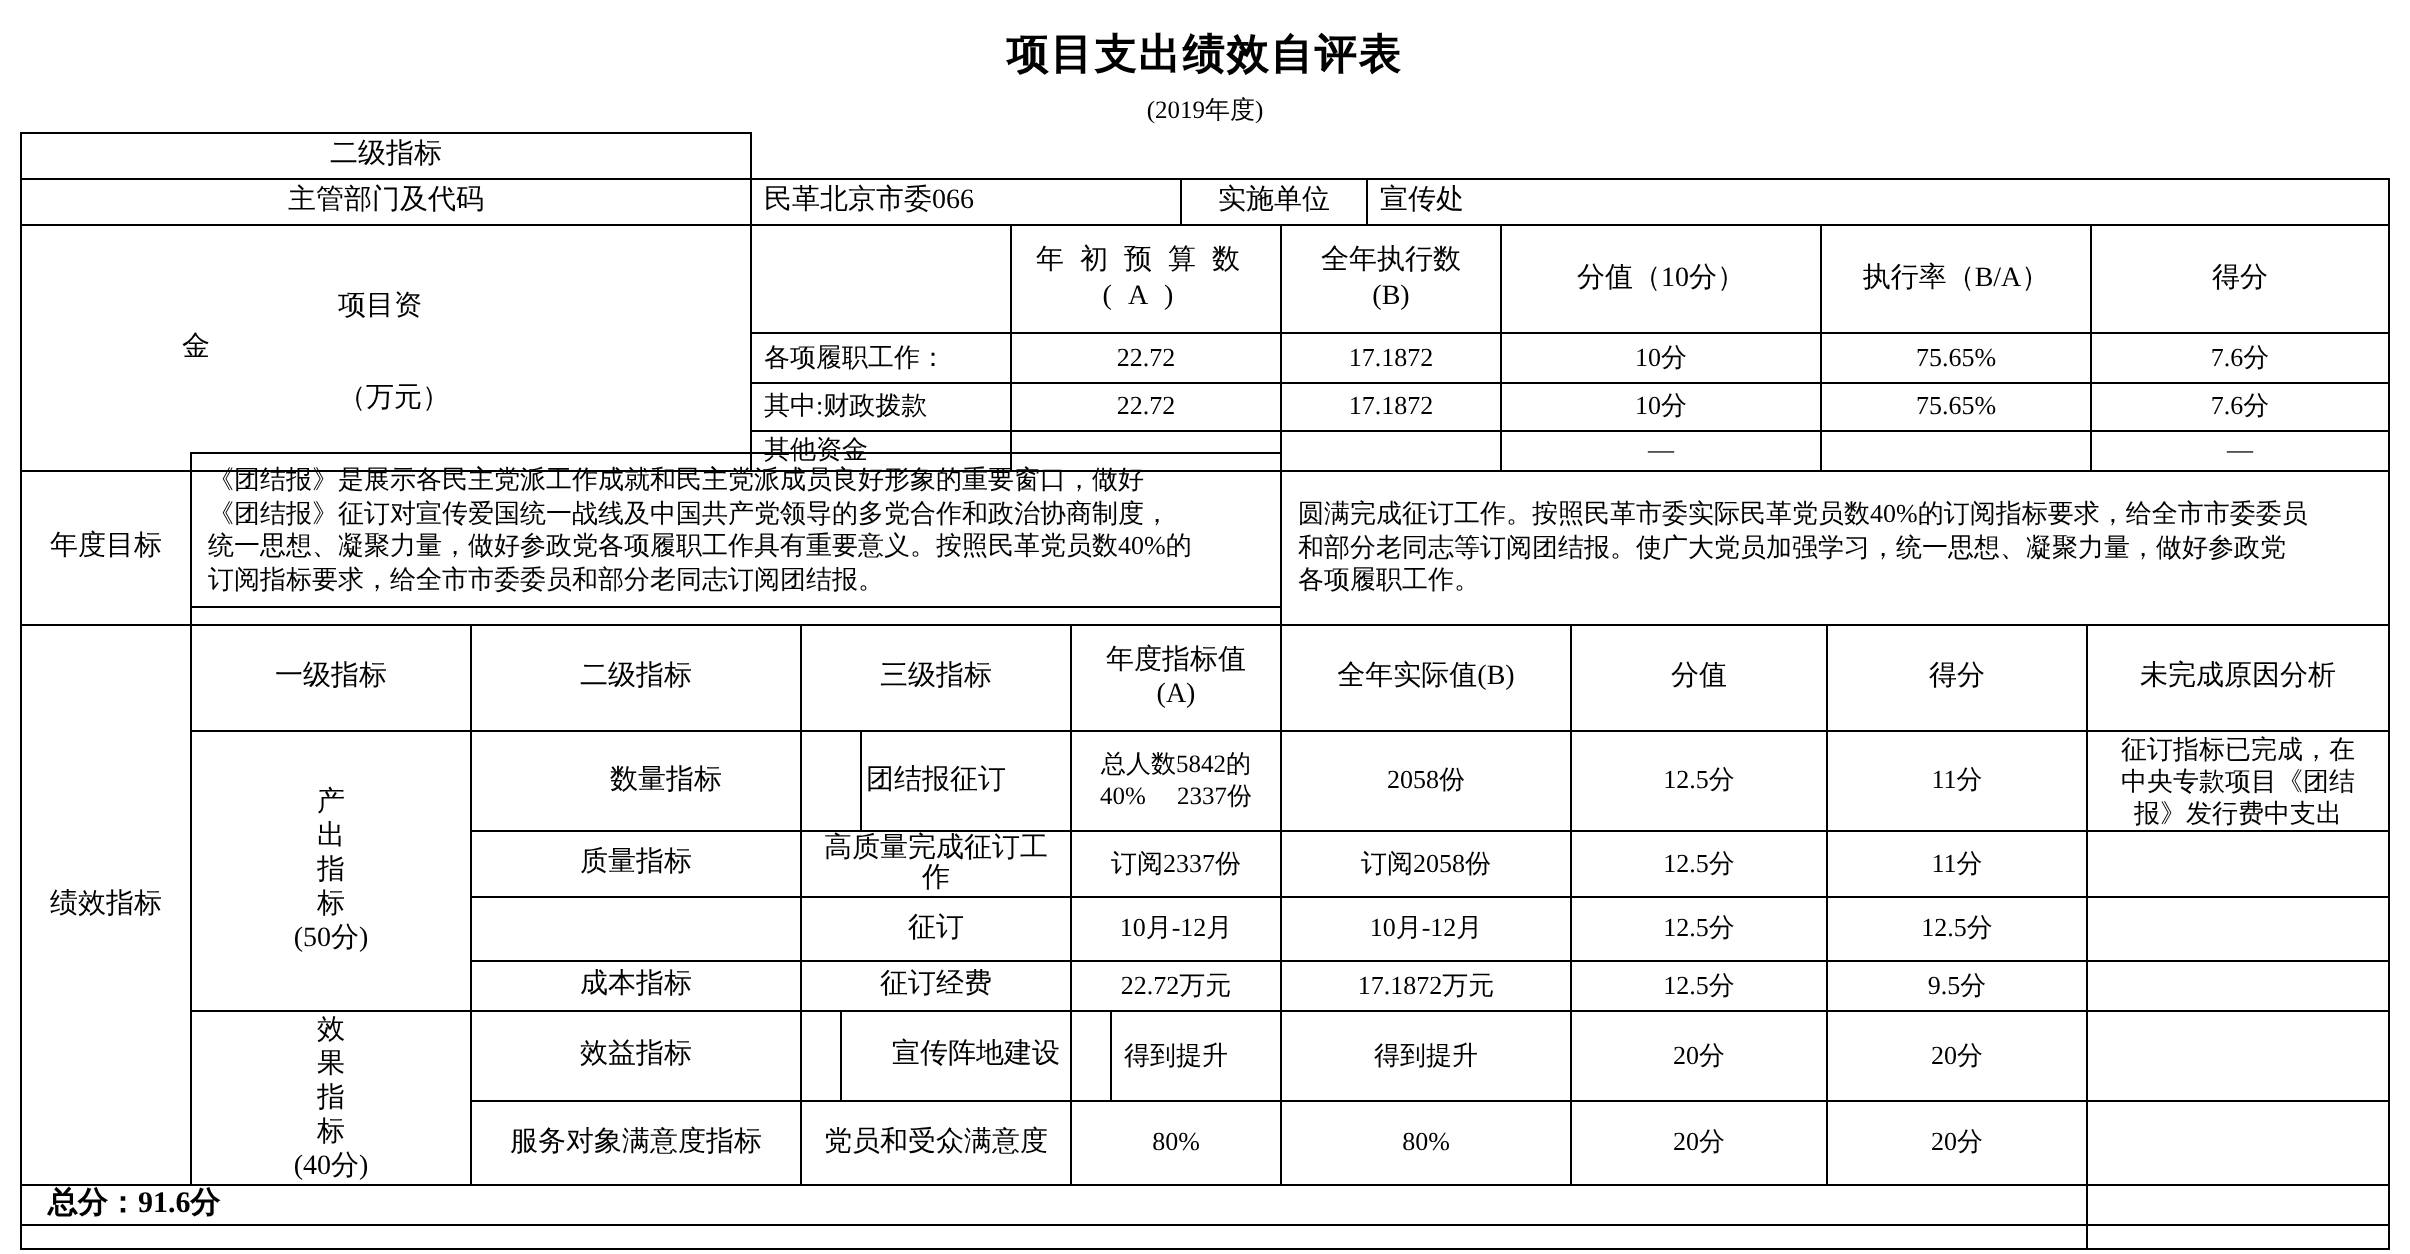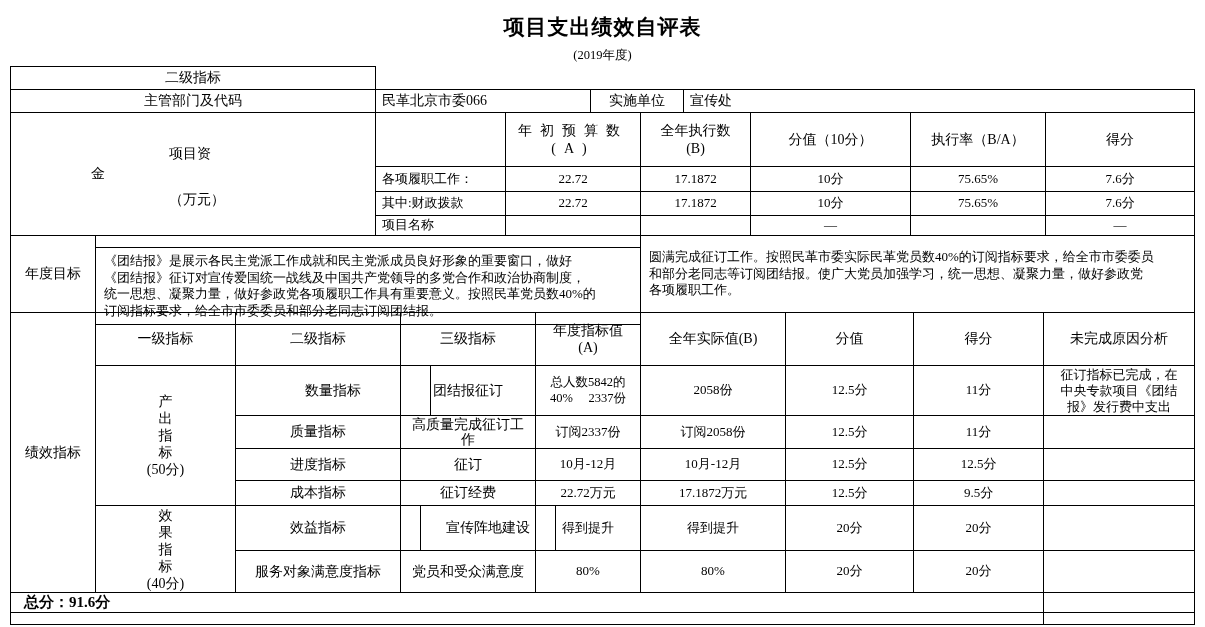--- a/index.html
+++ b/index.html
@@ -59,29 +59,29 @@
   <div class="cell sm" style="left:910px;top:166px;width:136px;height:26px;">75.65%</div>
   <div class="cell sm" style="left:1045px;top:166px;width:150px;height:26px;">7.6分</div>
 
   <div class="cell left sm" style="left:375px;top:191px;width:131px;height:25px;">其中:财政拨款</div>
   <div class="cell sm" style="left:505px;top:191px;width:136px;height:25px;">22.72</div>
   <div class="cell sm" style="left:640px;top:191px;width:111px;height:25px;">17.1872</div>
   <div class="cell sm" style="left:750px;top:191px;width:161px;height:25px;">10分</div>
   <div class="cell sm" style="left:910px;top:191px;width:136px;height:25px;">75.65%</div>
   <div class="cell sm" style="left:1045px;top:191px;width:150px;height:25px;">7.6分</div>
 
-  <div class="cell left sm" style="left:375px;top:215px;width:131px;height:21px;">项目名称</div>
+  <div class="cell left sm" style="left:375px;top:215px;width:131px;height:21px;">其他资金</div>
   <div class="cell sm" style="left:505px;top:215px;width:136px;height:21px;"></div>
   <div class="cell sm" style="left:640px;top:215px;width:111px;height:21px;"></div>
   <div class="cell sm" style="left:750px;top:215px;width:161px;height:21px;">—</div>
   <div class="cell sm" style="left:910px;top:215px;width:136px;height:21px;"></div>
   <div class="cell sm" style="left:1045px;top:215px;width:150px;height:21px;">—</div>
 
   <div class="cell" style="left:10px;top:235px;width:86px;height:78px;">年度目标</div>
-  <div class="cell goal pre" style="left:95px;top:247px;width:546px;height:78px;">《团结报》是展示各民主党派工作成就和民主党派成员良好形象的重要窗口，做好
+  <div class="cell goal pre" style="left:95px;top:226px;width:546px;height:78px;">《团结报》是展示各民主党派工作成就和民主党派成员良好形象的重要窗口，做好
 《团结报》征订对宣传爱国统一战线及中国共产党领导的多党合作和政治协商制度，
 统一思想、凝聚力量，做好参政党各项履职工作具有重要意义。按照民革党员数40%的
 订阅指标要求，给全市市委委员和部分老同志订阅团结报。</div>
   <div class="cell goal pre" style="left:640px;top:235px;width:555px;height:78px;">圆满完成征订工作。按照民革市委实际民革党员数40%的订阅指标要求，给全市市委委员
 和部分老同志等订阅团结报。使广大党员加强学习，统一思想、凝聚力量，做好参政党
 各项履职工作。</div>
 
   <div class="cell" style="left:10px;top:312px;width:86px;height:281px;">绩效指标</div>
 
   <div class="cell" style="left:95px;top:312px;width:141px;height:54px;">一级指标</div>
@@ -115,21 +115,20 @@
   <div class="cell sm pad13" style="left:1043px;top:365px;width:152px;height:51px;line-height:16px;">征订指标已完成，在中央专款项目《团结报》发行费中支出</div>
 
   <div class="cell" style="left:235px;top:415px;width:166px;height:34px;">质量指标</div>
   <div class="cell pad8" style="left:400px;top:415px;width:136px;height:34px;line-height:15px;">高质量完成征订工作</div>
   <div class="cell sm" style="left:535px;top:415px;width:106px;height:34px;">订阅2337份</div>
   <div class="cell sm" style="left:640px;top:415px;width:146px;height:34px;">订阅2058份</div>
   <div class="cell sm" style="left:785px;top:415px;width:129px;height:34px;">12.5分</div>
   <div class="cell sm" style="left:913px;top:415px;width:131px;height:34px;">11分</div>
   <div class="cell" style="left:1043px;top:415px;width:152px;height:34px;"></div>
 
-  <div class="cell" style="left:235px;top:448px;width:166px;height:33px;">进度指标</div>
   <div class="cell pad8" style="left:400px;top:448px;width:136px;height:33px;">征订</div>
   <div class="cell sm" style="left:535px;top:448px;width:106px;height:33px;">10月-12月</div>
   <div class="cell sm" style="left:640px;top:448px;width:146px;height:33px;">10月-12月</div>
   <div class="cell sm" style="left:785px;top:448px;width:129px;height:33px;">12.5分</div>
   <div class="cell sm" style="left:913px;top:448px;width:131px;height:33px;">12.5分</div>
   <div class="cell" style="left:1043px;top:448px;width:152px;height:33px;"></div>
 
   <div class="cell" style="left:235px;top:480px;width:166px;height:26px;">成本指标</div>
   <div class="cell pad8" style="left:400px;top:480px;width:136px;height:26px;">征订经费</div>
   <div class="cell sm" style="left:535px;top:480px;width:106px;height:26px;">22.72万元</div>

